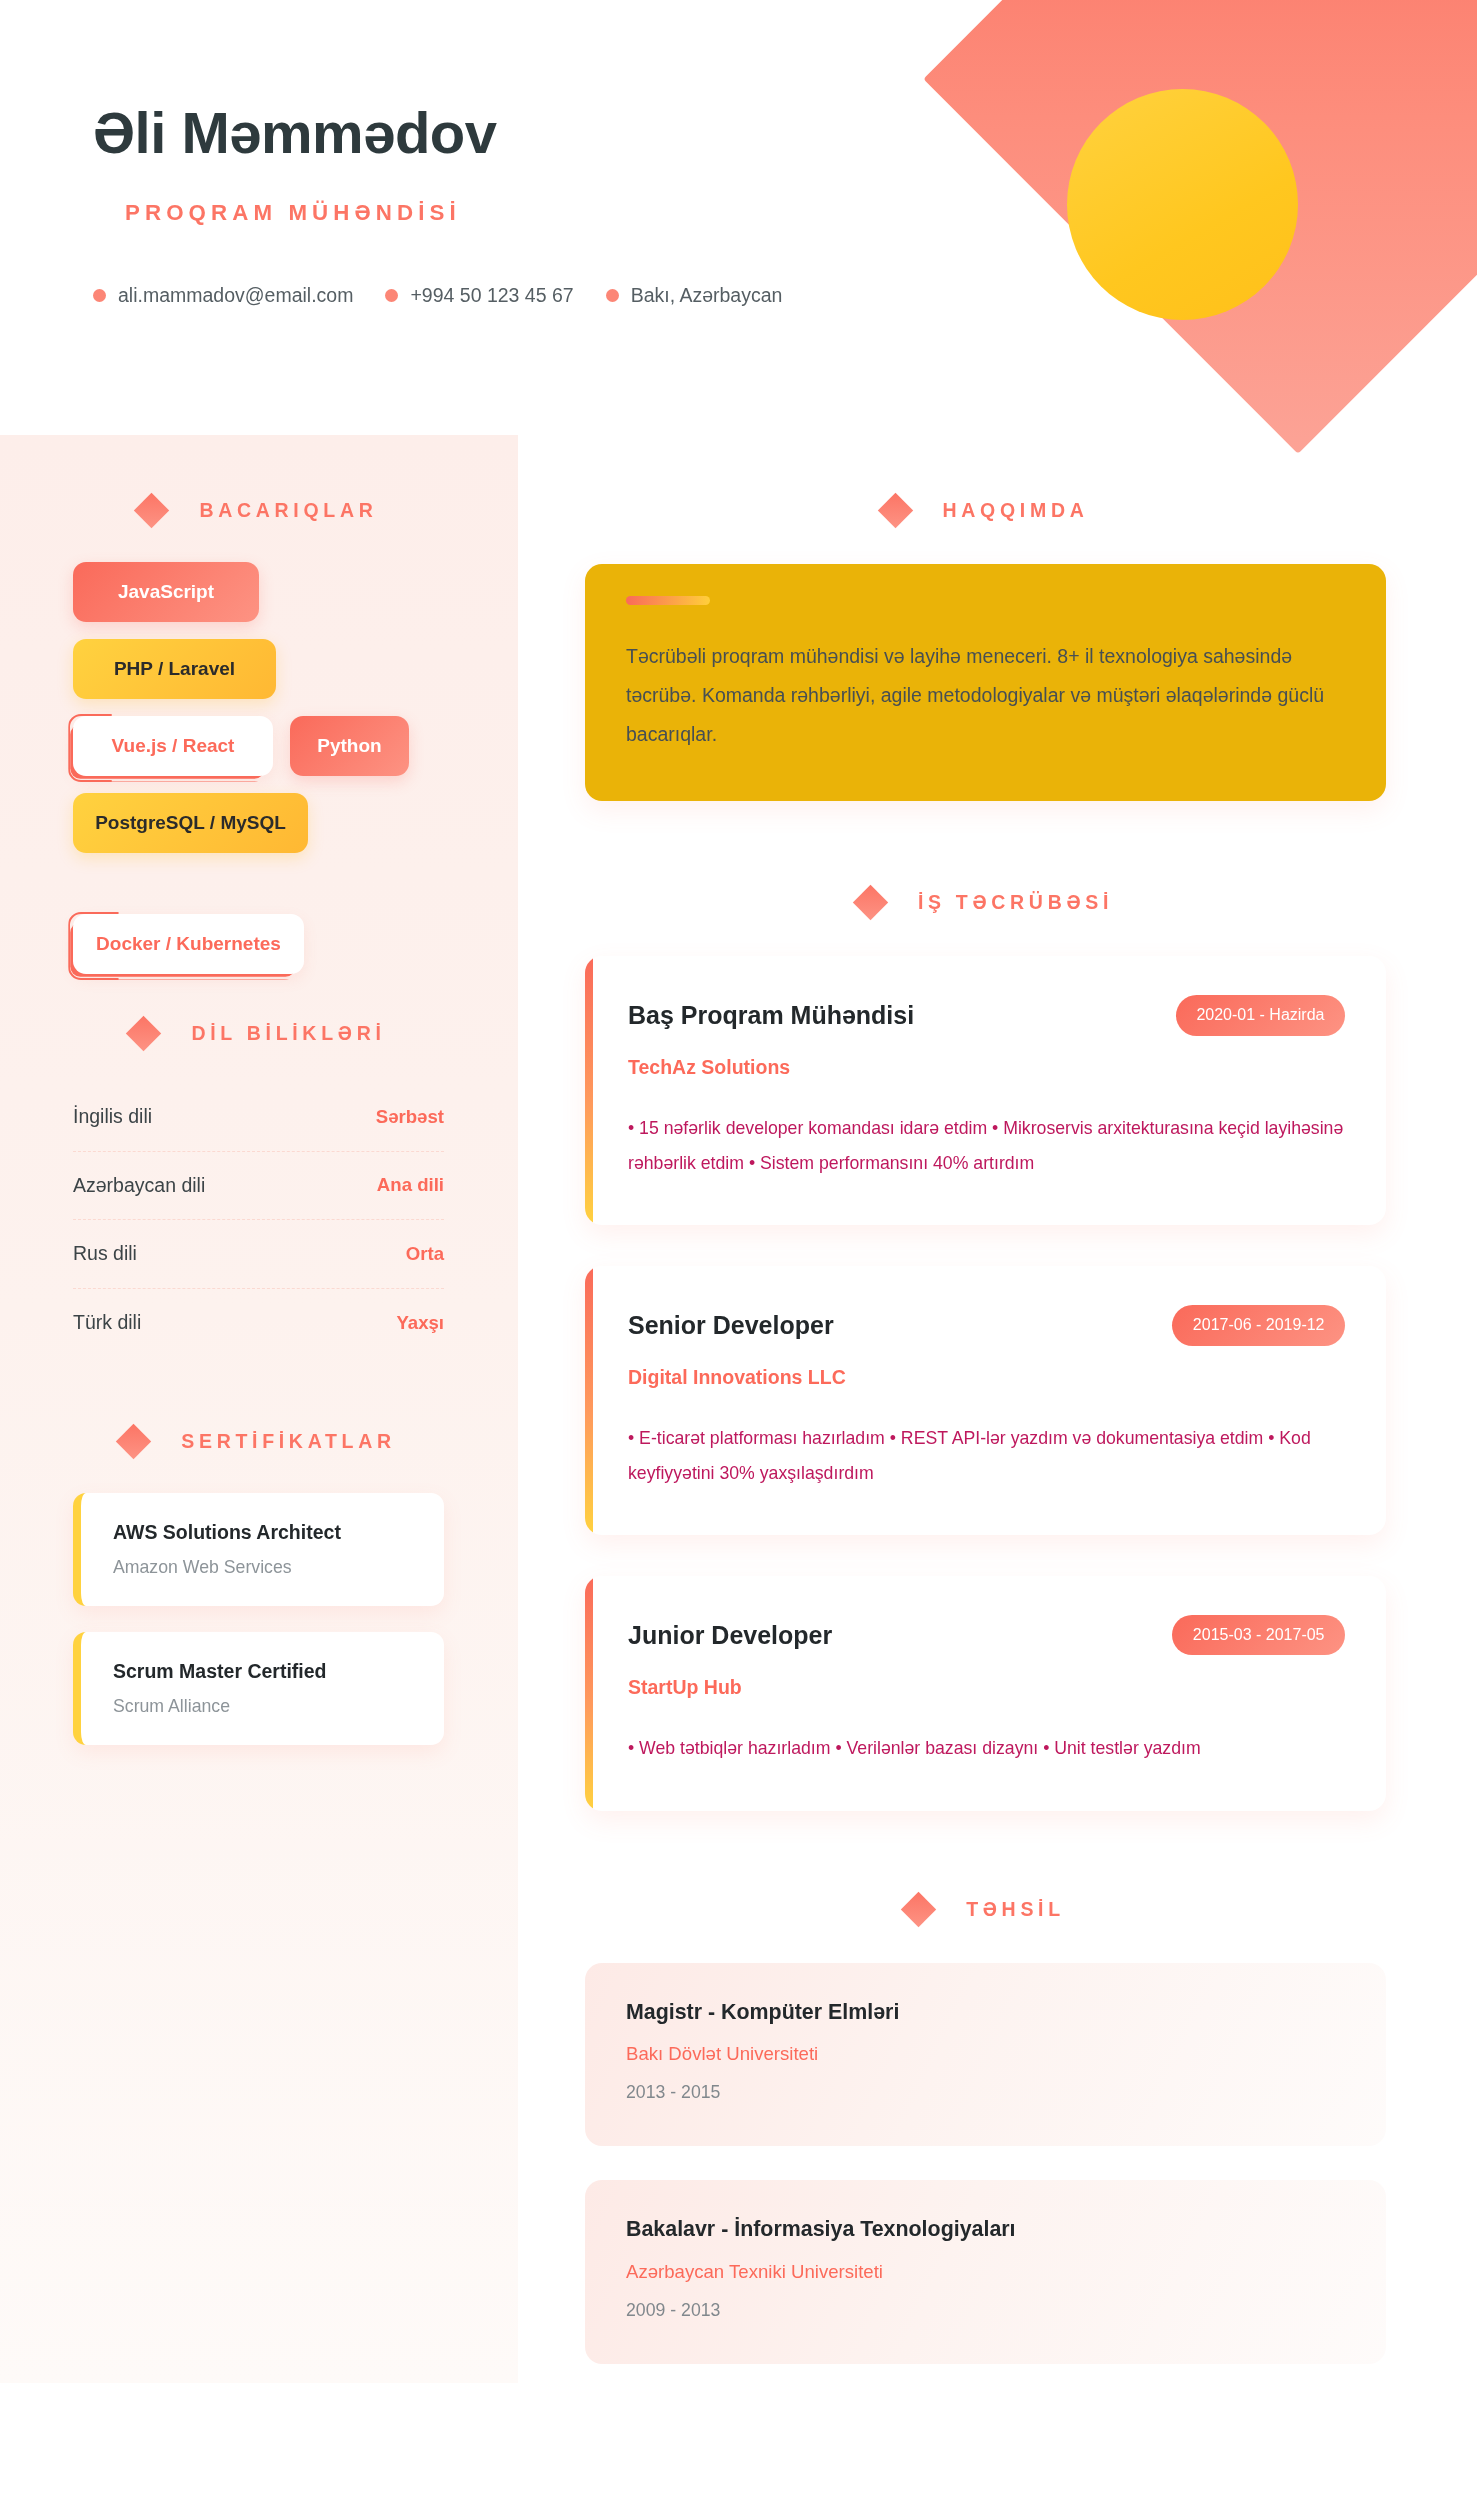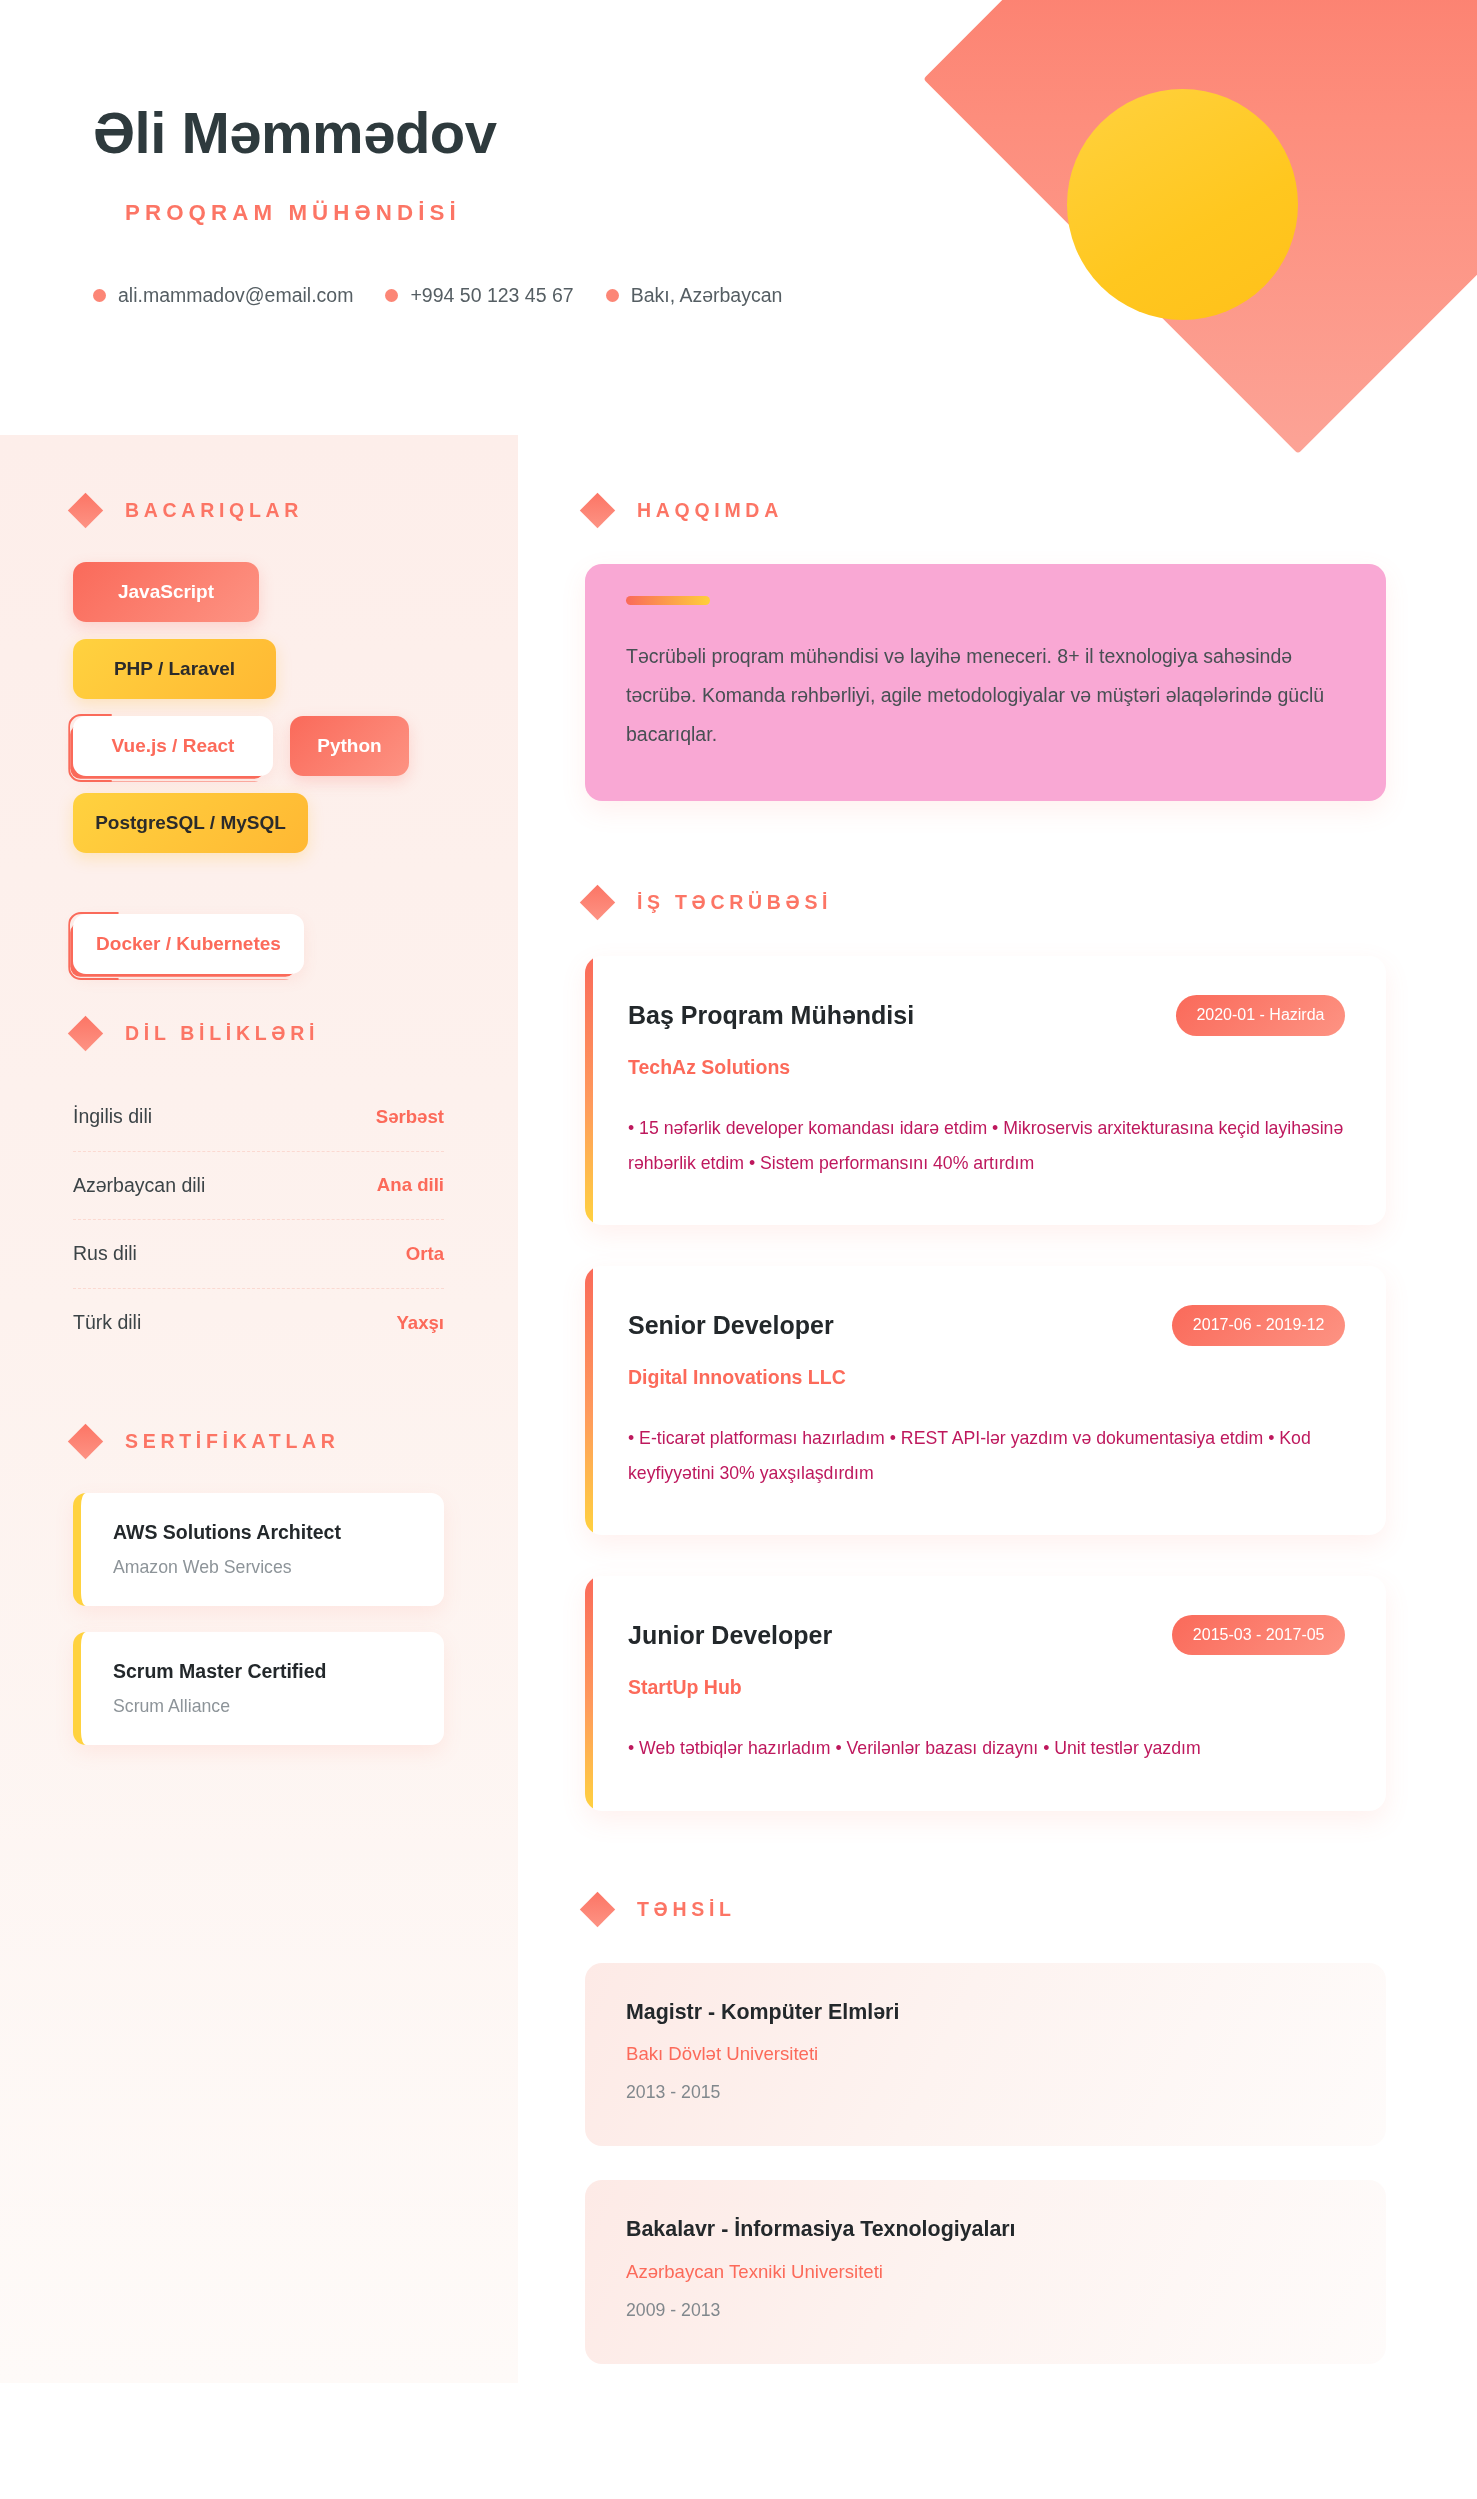--- a/index.html
+++ b/index.html
@@ -100,21 +100,22 @@
     top: 435px;
     left: 518px;
     width: 959px;
     padding: 63px 91px 0 67px;
   }
 
   
   .sec-head {
     display: flex;
     align-items: center;
-    gap: 27px;
+    gap: 35px;
+    justify-content: center;
   }
   .sec-diamond {
     width: 25px; height: 25px;
     background: linear-gradient(135deg, #fc7565 0%, #fd9384 100%);
     transform: rotate(45deg);
     flex: 0 0 auto;
   }
   .sec-title {
     font-size: 19.5px;
     font-weight: 700;
@@ -212,21 +213,21 @@
   }
   .cert-org {
     margin-top: 13px;
     font-size: 17.7px;
     color: #8d9499;
   }
 
   
   .about-card {
     margin-top: 41px;
-    background: #f9a8d4;
+    background: #eab308;
     border-radius: 17px;
     padding: 32px 41px 47px 41px;
     box-shadow: 0 9.3px 26px rgba(252,118,100,0.10);
     position: relative;
   }
   .about-accent {
     width: 84px; height: 9.3px;
     border-radius: 5.6px;
     background: linear-gradient(90deg, #fa6a5a 0%, #ffcf3b 100%);
   }

